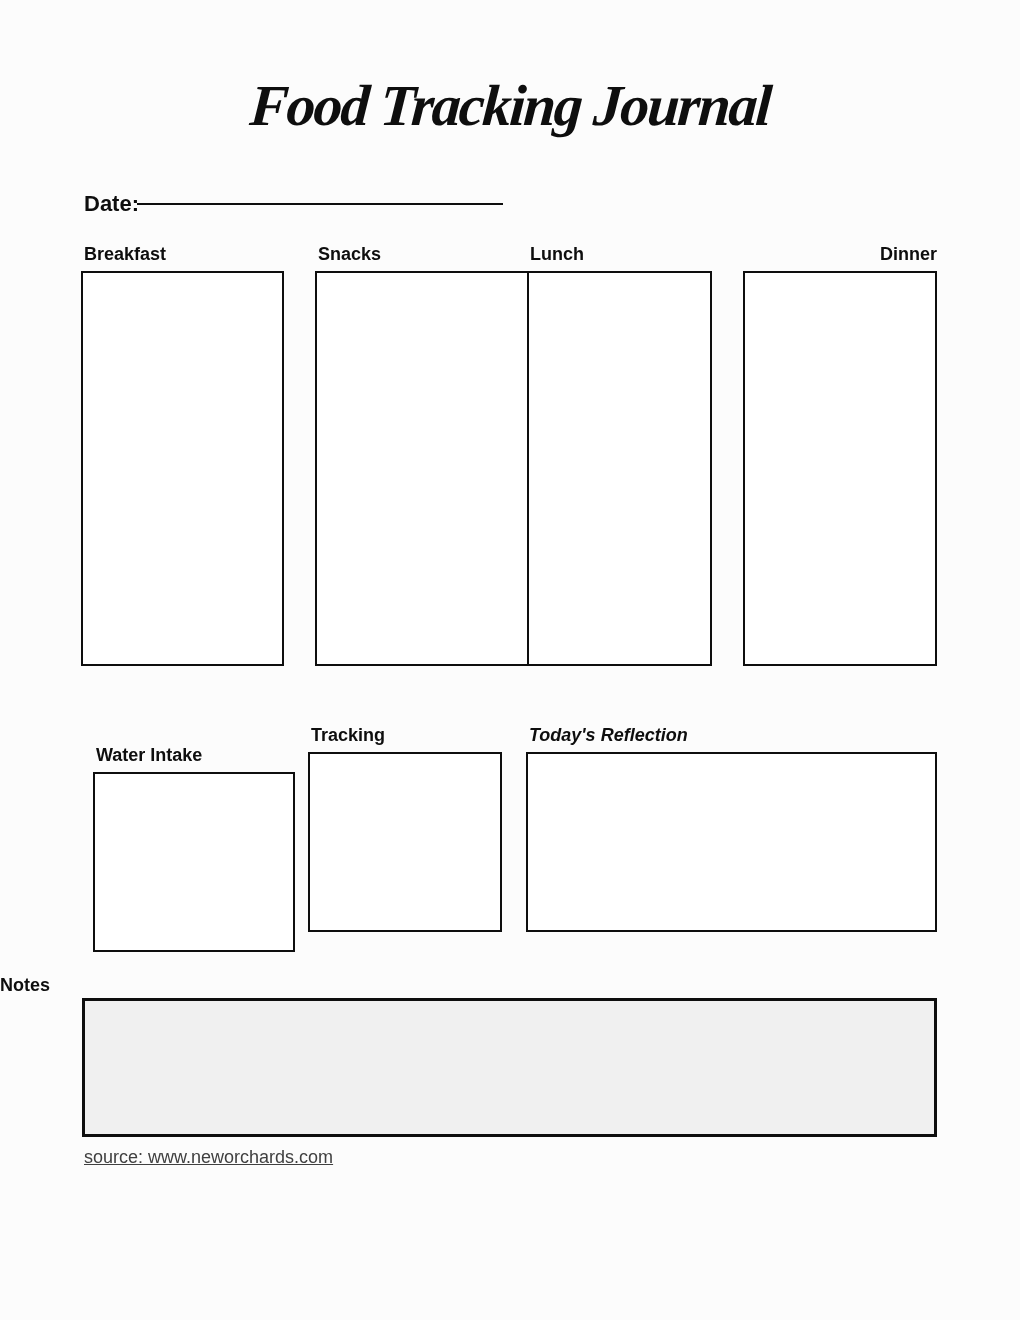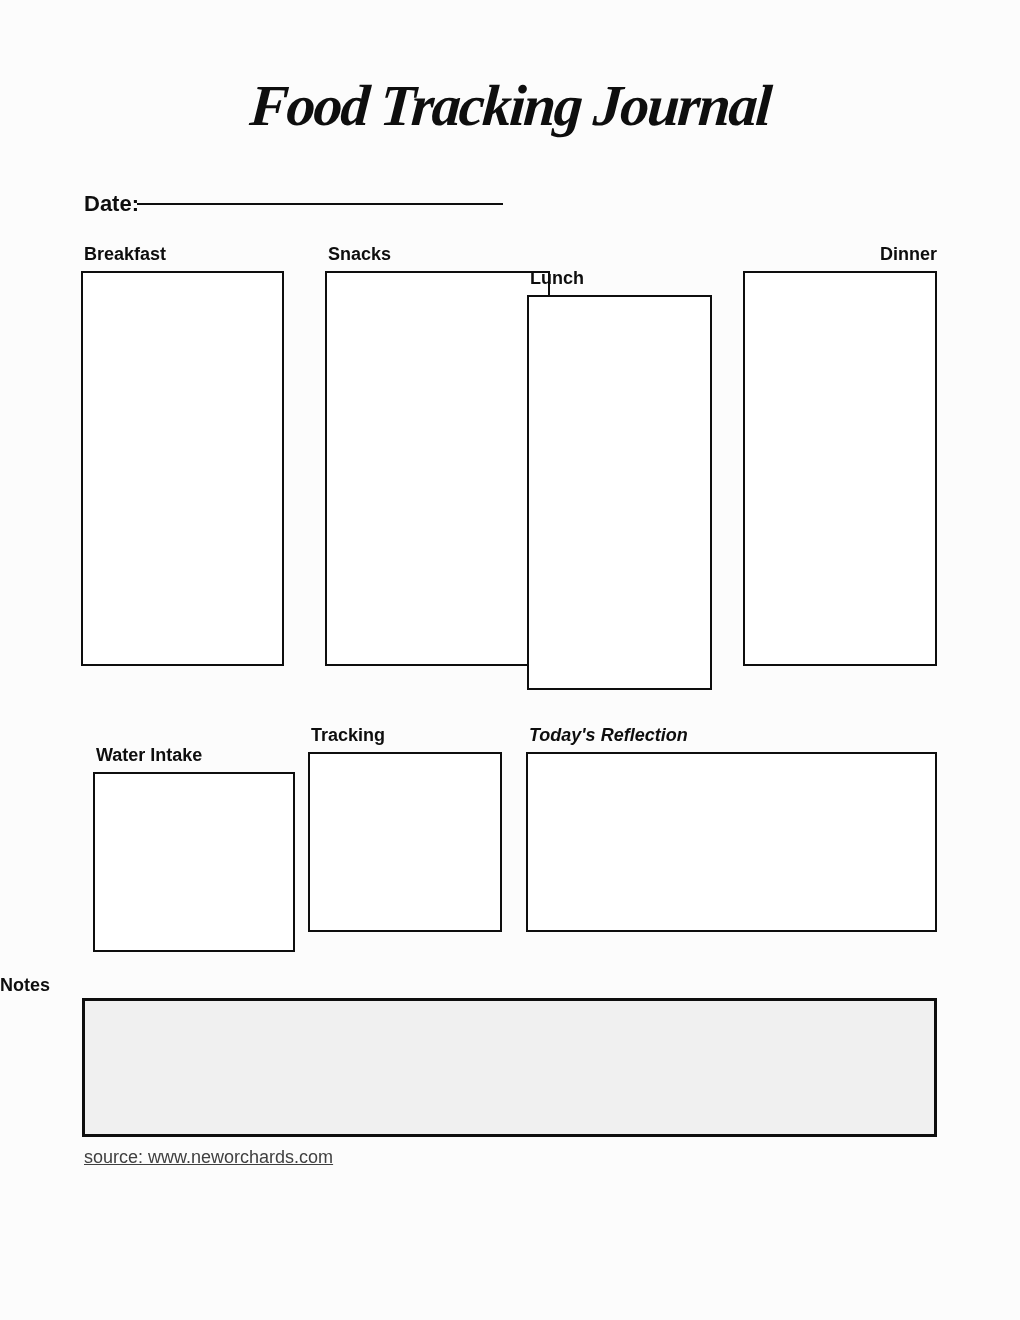--- a/index.html
+++ b/index.html
@@ -58,22 +58,22 @@
     box-sizing: border-box;
     border: 2px solid #0e0e0e;
     background: #ffffff;
     width: 100%;
     cursor: text;
   }
   .row1 .entry-box { height: 395px; }
   .row2 .entry-box { height: 180px; }
 
   .sec-breakfast  { left: 81px;  top: 245px; width: 203px; }
-  .sec-snacks     { left: 318px; top: 245px; width: 225px; padding-left: 7px; }
-  .sec-lunch      { left: 527px; top: 245px; width: 185px; margin-top: 24px; }
+  .sec-snacks     { left: 308px; top: 245px; width: 225px; padding-left: 7px; }
+  .sec-lunch      { left: 527px; top: 245px; width: 185px; }
   .sec-dinner     { left: 743px; top: 245px; width: 194px; text-align: right; }
 
   .sec-water      { left: 81px;  top: 746px; width: 202px; padding-left: 12px; }
   .sec-exercise   { left: 308px; top: 726px; width: 194px; }
   .sec-reflection { left: 526px; top: 726px; width: 411px; font-style: italic; }
 
   .notes-label {
     position: absolute;
     left: 0;
     top: 976px;

